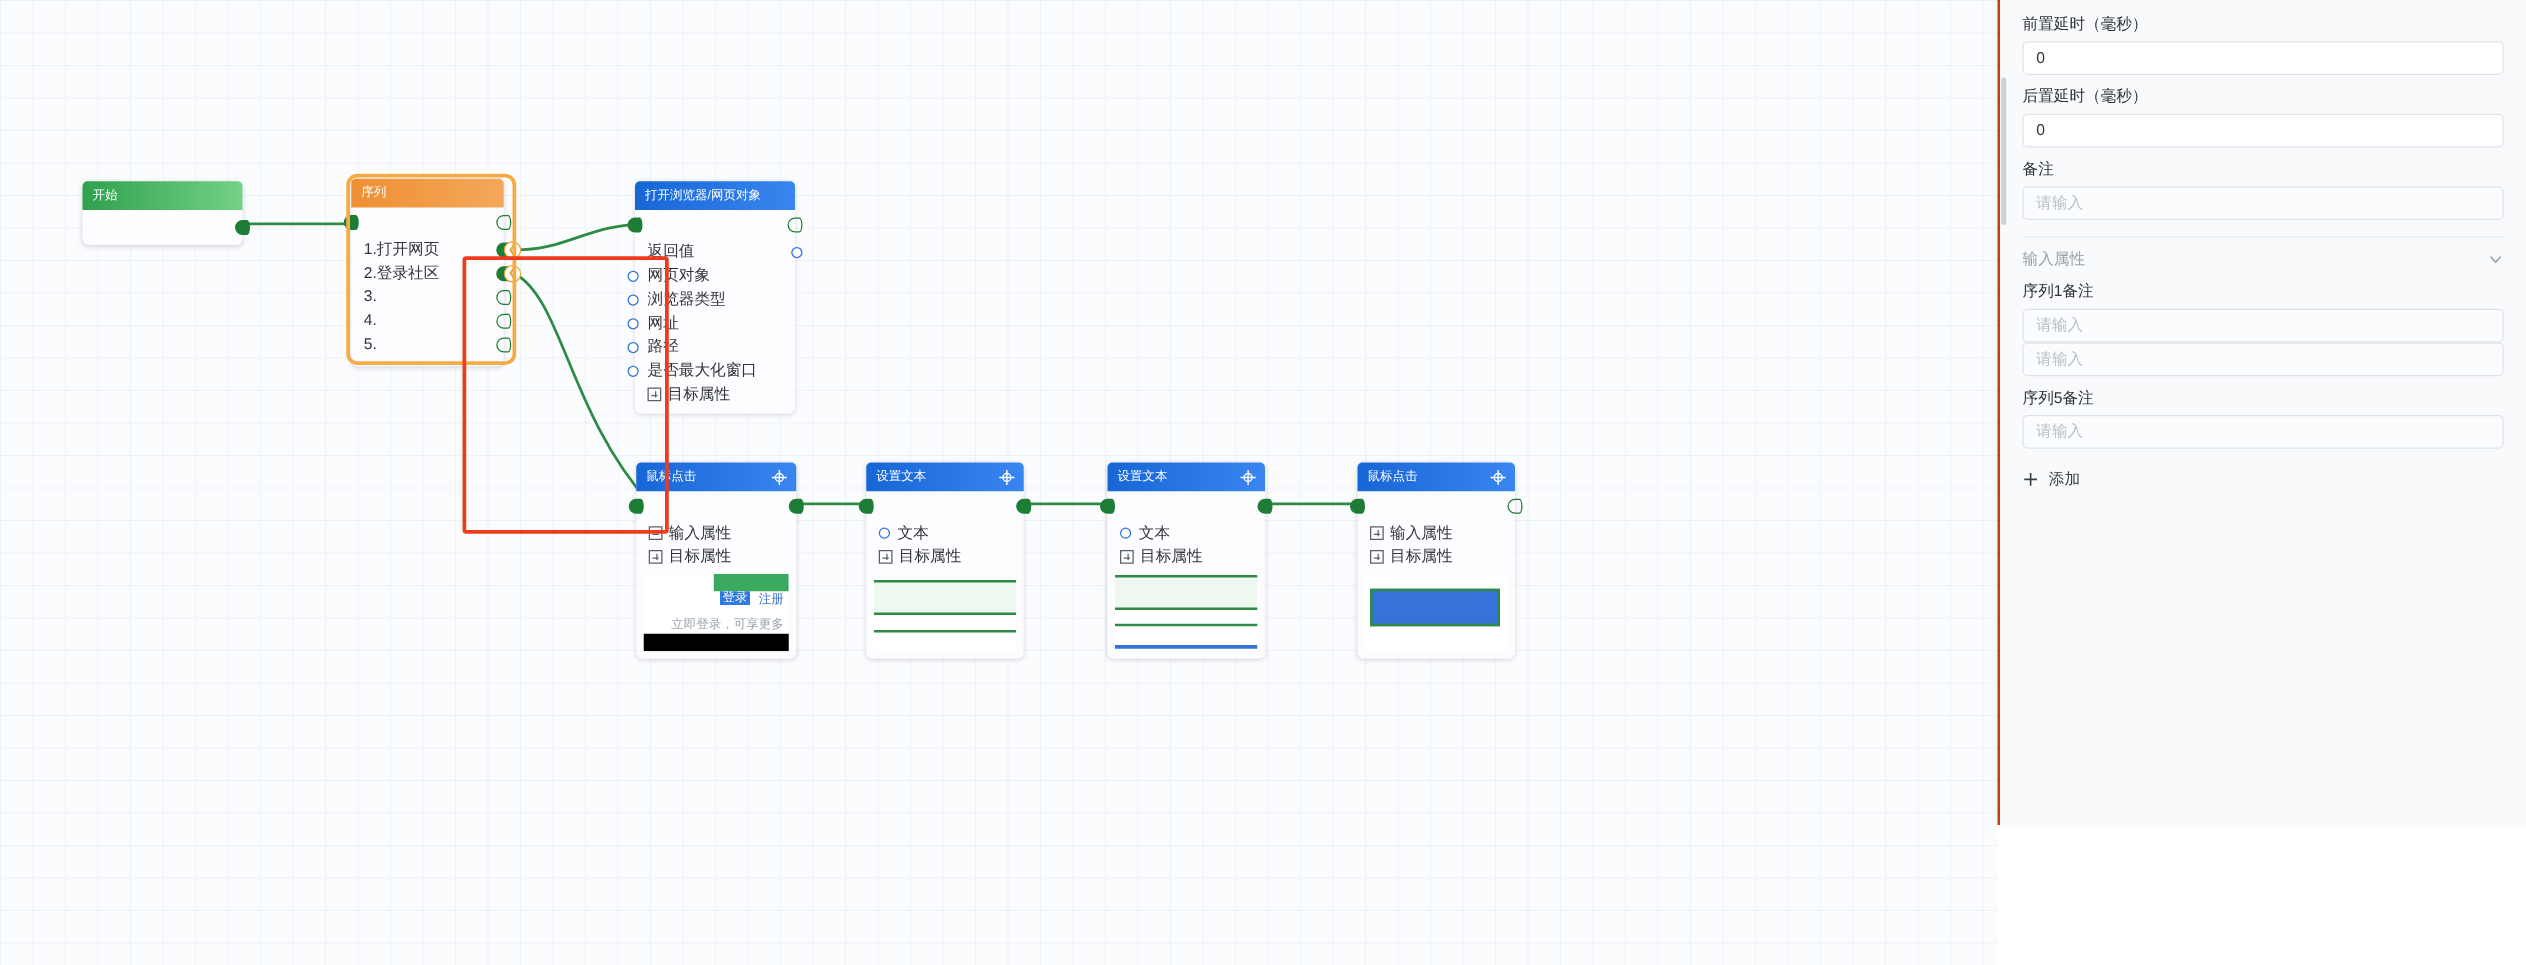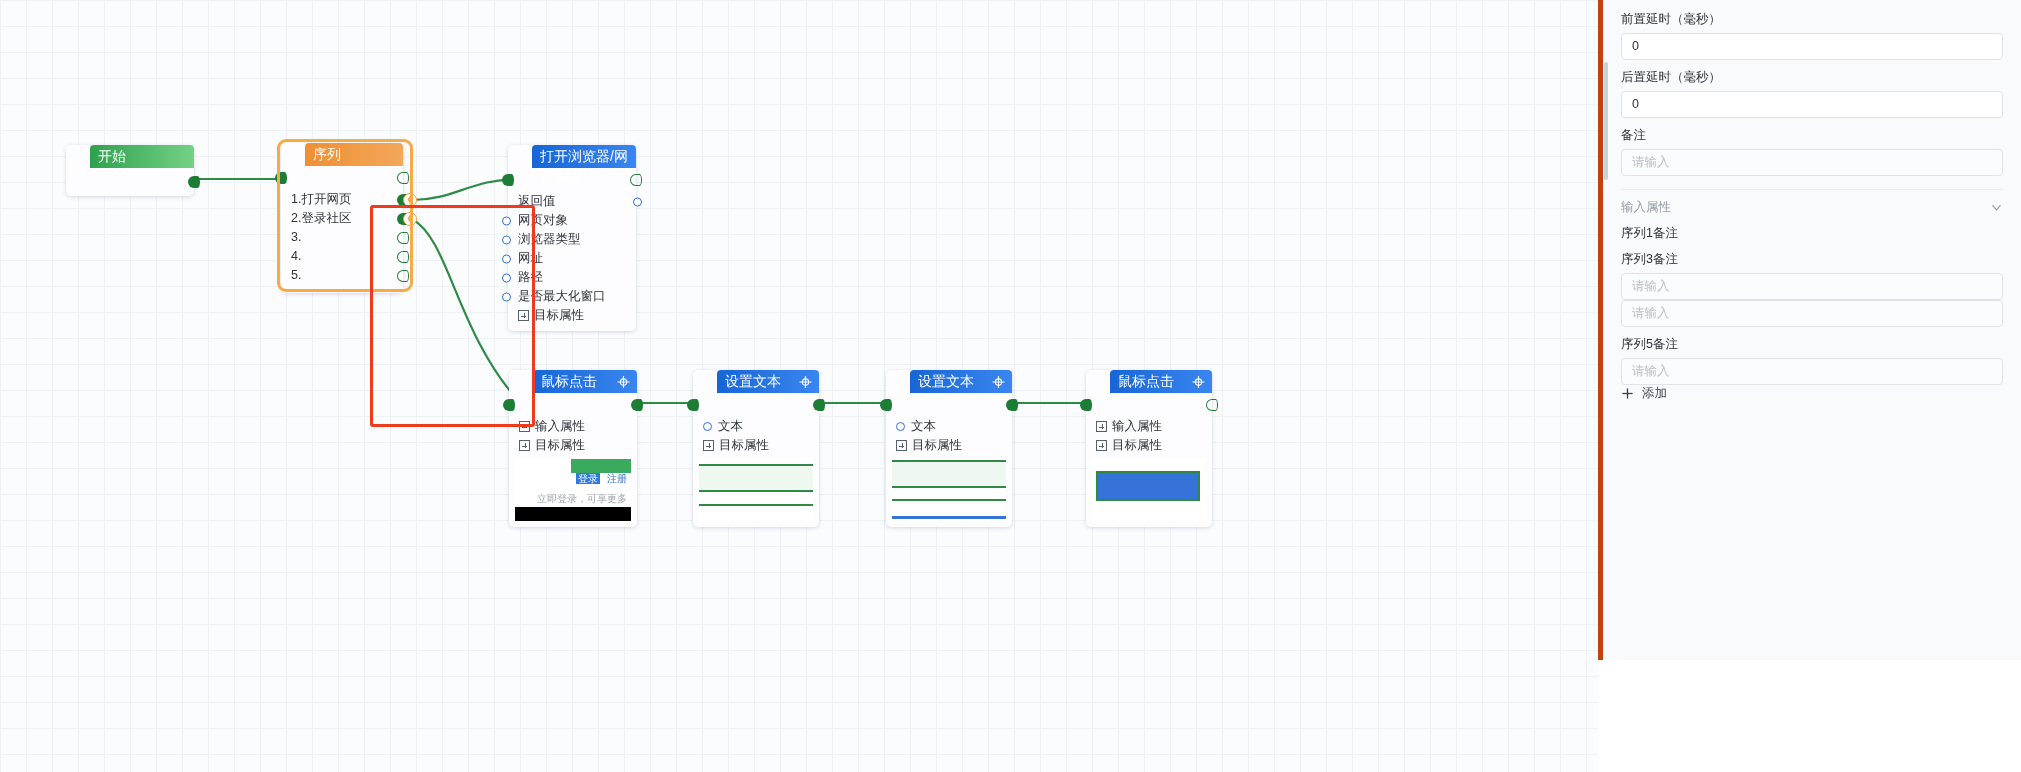--- a/index.html
+++ b/index.html
@@ -34,24 +34,23 @@
     border-radius: 5px;
     box-shadow: 0 1px 4px rgba(30,50,90,.18);
     font-size: 12.5px;
     color: #30343c;
     overflow: visible;
   }
   .node-head {
     height: 23px; line-height: 23px;
     padding: 0 8px;
     color: #ffffff;
-    font-size: 14px;
+    font-size: 10px;
     border-radius: 4px 4px 0 0;
     position: relative;
-    margin-left: 24px;
   }
   .node-head .hd-icon {
     position: absolute; right: 7px; top: 50%; transform: translateY(-50%);
     width: 13px; height: 13px;
   }
   .node-body { position: relative; padding: 0 0 6px 0; }
 
   .head-green  { background: linear-gradient(to right,#2fa14e,#74d186); }
   .head-orange { background: linear-gradient(to right,#ef8f33,#f3a85a); }
   .head-blue   { background: linear-gradient(to right,#1766d6,#3a86f0); }
@@ -139,21 +138,21 @@
   .shot-field { position:absolute; left:0; right:0; background:#eef8f0; }
   .shot-line-green { position:absolute; height:2px; background:#2f8a46; }
   .shot-line-blue  { position:absolute; height:3px; background:#3673d8; }
   .shot-blue-fill  { position:absolute; background:#3673d8; border:2px solid #2f8a46; }
 
   
   #panel {
     position: absolute; right: 0; top: 0;
     width: 423px; height: 660px;
     background: #f8fafc;
-    border-left: 5px solid #c2410c;
+    border-left: 2px solid #c2410c;
     padding: 2px 18px 0 18px;
     overflow: hidden;
   }
   .p-label { font-size: 12.5px; color: #2d3138; margin: 9px 0 5px 0; }
   .p-input {
     height: 27px; width: 100%;
     border: 1px solid #dfe3e9; border-radius: 4px;
     background: #ffffff;
     font-size: 12.5px; color: #2d3138;
     padding: 0 10px; line-height: 25px;
@@ -164,21 +163,21 @@
   .p-section {
     display:flex; align-items:center; justify-content:space-between;
     font-size:12.5px; color:#9aa1ab; margin: 9px 0 2px 0;
   }
   .chev { width:13px; height:13px; color:#9aa1ab; }
   .group-highlight {
     border: 2.5px solid #ee3b1d; border-radius: 4px;
     margin: 4px -8px 2px -8px; padding: 2px 8px 8px 8px;
   }
   .group-highlight .p-label { margin-top: 4px; }
-  .add-row { display:flex; align-items:center; gap:8px; font-size:12.5px; color:#3b4048; }
+  .add-row { display:flex; align-items:center; gap:8px; font-size:12.5px; color:#3b4048; margin-top:16px; }
 
   .scrollbar {
     position:absolute; left: 1px; top: 62px; width: 4px; height: 118px;
     background: #ccd2da; border-radius: 2px;
   }
 </style>
 </head>
 <body>
 
 <div id="app">
@@ -420,21 +419,20 @@
     <div class="p-section">
       <span>输入属性</span>
       <svg class="chev" viewBox="0 0 14 14">
         <path d="M3 5 L7 9.5 L11 5" fill="none" stroke="#9aa1ab" stroke-width="1.4" stroke-linecap="round" stroke-linejoin="round"></path>
       </svg>
     </div>
 
     <div class="p-label">序列1备注</div>
 
 
-    <div class="p-label">序列3备注</div>
     <div class="p-input empty">请输入</div>
 
     <div class="p-input empty">请输入</div>
 
     <div class="p-label">序列5备注</div>
     <div class="p-input empty">请输入</div>
 
     <div class="add-row">
       <svg width="13" height="13" viewBox="0 0 14 14">
         <line x1="7" y1="1.5" x2="7" y2="12.5" stroke="#3b4048" stroke-width="1.4"></line>

